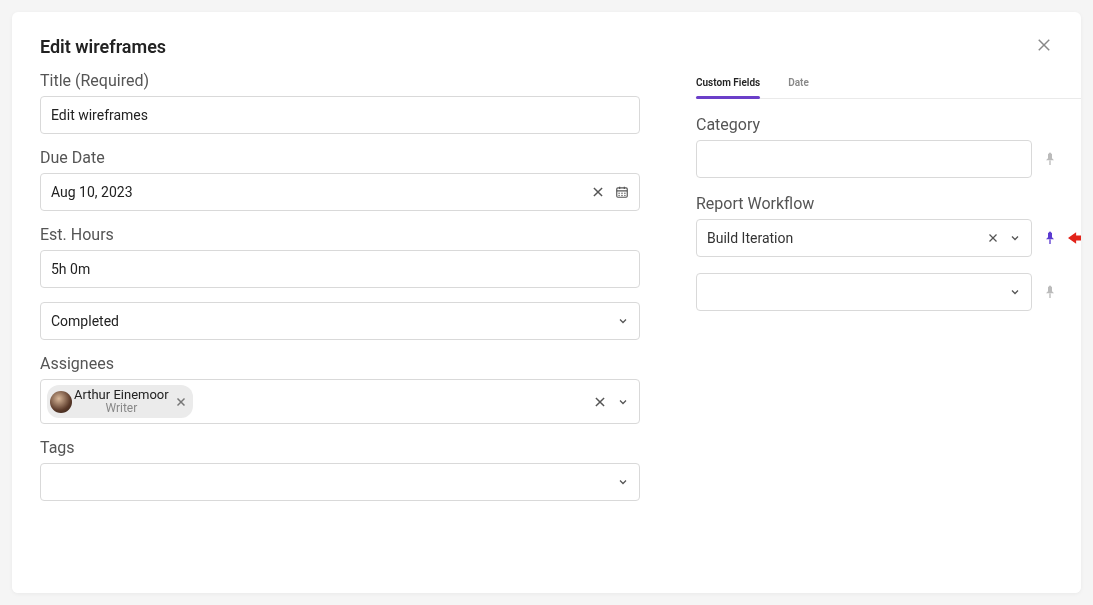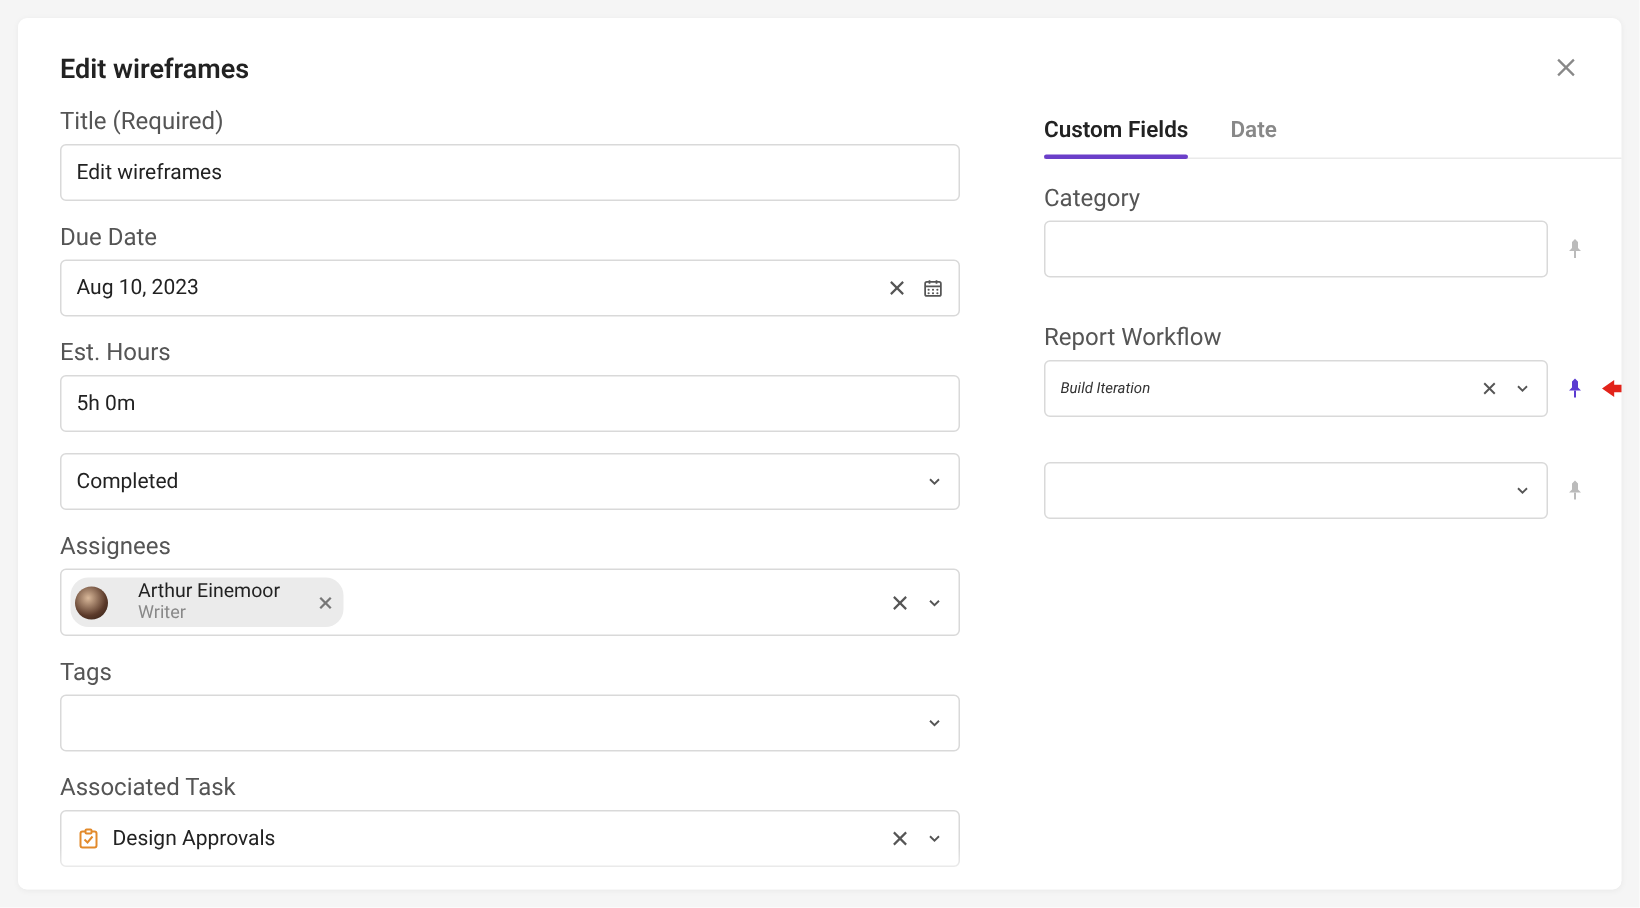--- a/index.html
+++ b/index.html
@@ -70,38 +70,38 @@
       border: 1px solid #d9d9d9;
       border-radius: 4px;
       padding: 8px 10px;
       font-size: 14px;
       color: #222;
       background: #fff;
       display: flex;
       align-items: center;
       min-height: 38px;
     }
-    .input-with-icons { position: relative; display: flex; align-items: center; }
+    .input-with-icons { position: relative; display: flex; align-items: center; text-align: center; }
     .input-with-icons .icon-group {
       display: flex;
       gap: 10px;
       align-items: center;
       margin-left: auto;
       color: #555;
     }
     .icon { width: 14px; height: 14px; cursor: pointer; flex-shrink: 0; }
     .icon-sm { width: 12px; height: 12px; }
     .chevron { width: 12px; height: 12px; }
     .chip {
       display: inline-flex;
       align-items: center;
       background: #ebebeb;
       border-radius: 12px;
       padding: 3px 6px 3px 3px;
-      gap: 20px;
+      gap: 2px;
     }
     .avatar {
       width: 22px; height: 22px;
       border-radius: 50%;
       background: radial-gradient(circle at 40% 35%, #d9b89a 0%, #5b3a2a 60%, #2a1a12 100%);
       flex-shrink: 0;
     }
     .chip-text { display: flex; flex-direction: column; line-height: 1.1; }
     .chip-name { font-size: 13px; color: #222; }
     .chip-role { font-size: 12px; color: #888; }
@@ -113,57 +113,56 @@
     }
     
     .tabs {
       display: flex;
       gap: 28px;
       border-bottom: 1px solid #eaeaea;
       margin-bottom: 16px;
     }
     .tab {
       padding: 6px 0 10px 0;
-      font-size: 15px;
+      font-size: 10px;
       color: #888;
       cursor: pointer;
       font-weight: 600;
       position: relative;
     }
     .tab.active {
       color: #222;
     }
     .tab.active::after {
       content: "";
       position: absolute;
       left: 0; right: 0; bottom: -1px;
       height: 3px;
       background: #6b3fc9;
       border-radius: 2px;
     }
     .cf-row {
-      margin-bottom: 30px;
+      margin-bottom: 16px;
     }
     .cf-row .label { margin-bottom: 6px; }
     .cf-input-wrap {
       display: flex;
       align-items: center;
       gap: 10px;
     }
     .cf-input {
       flex: 0 0 336px;
       border: 1px solid #d9d9d9;
       border-radius: 4px;
       padding: 8px 10px;
-      font-size: 10px;
+      font-size: 14px;
       background: #fff;
       min-height: 38px;
       display: flex;
       align-items: center;
-      font-style: italic;
     }
     .pin {
       width: 16px; height: 16px;
       color: #bbb;
       cursor: pointer;
       flex-shrink: 0;
     }
     .pin.active { color: #5b3bd1; }
     .arrow-callout {
       color: #e2231a;
@@ -276,42 +275,20 @@
         <label class="label">Tags</label>
         <div class="input input-with-icons">
           <span class="icon-group">
             <svg class="chevron" viewBox="0 0 24 24" fill="none" stroke="currentColor" stroke-width="2.5">
                 <polyline points="6 9 12 15 18 9"></polyline>
               </svg>
           </span>
         </div>
       </div>
 
-      <div class="field-group">
-        <label class="label">Associated Task</label>
-        <div class="input input-with-icons">
-          <div class="select-content">
-            <svg class="task-icon" viewBox="0 0 24 24" fill="none" stroke="#e28a2b" stroke-width="2">
-              <rect x="4" y="5" width="16" height="16" rx="2"></rect>
-                <rect x="9" y="3" width="6" height="4" rx="1" fill="#fff"></rect>
-                <polyline points="8 13 11 16 16 10"></polyline>
-            </svg>
-            <span>Design Approvals</span>
-          </div>
-          <span class="icon-group">
-            <svg class="icon clear-icon" viewBox="0 0 24 24" fill="none" stroke="currentColor" stroke-width="2.5">
-                <line x1="5" y1="5" x2="19" y2="19"></line>
-                <line x1="19" y1="5" x2="5" y2="19"></line>
-              </svg>
-            <svg class="chevron" viewBox="0 0 24 24" fill="none" stroke="currentColor" stroke-width="2.5">
-                <polyline points="6 9 12 15 18 9"></polyline>
-              </svg>
-          </span>
-        </div>
-      </div>
 
     </div>
 
     <div class="divider"></div>
 
     <div class="right-col">
 
       <div class="tabs">
         <div class="tab active">Custom Fields</div>
         <div class="tab">Date</div>

